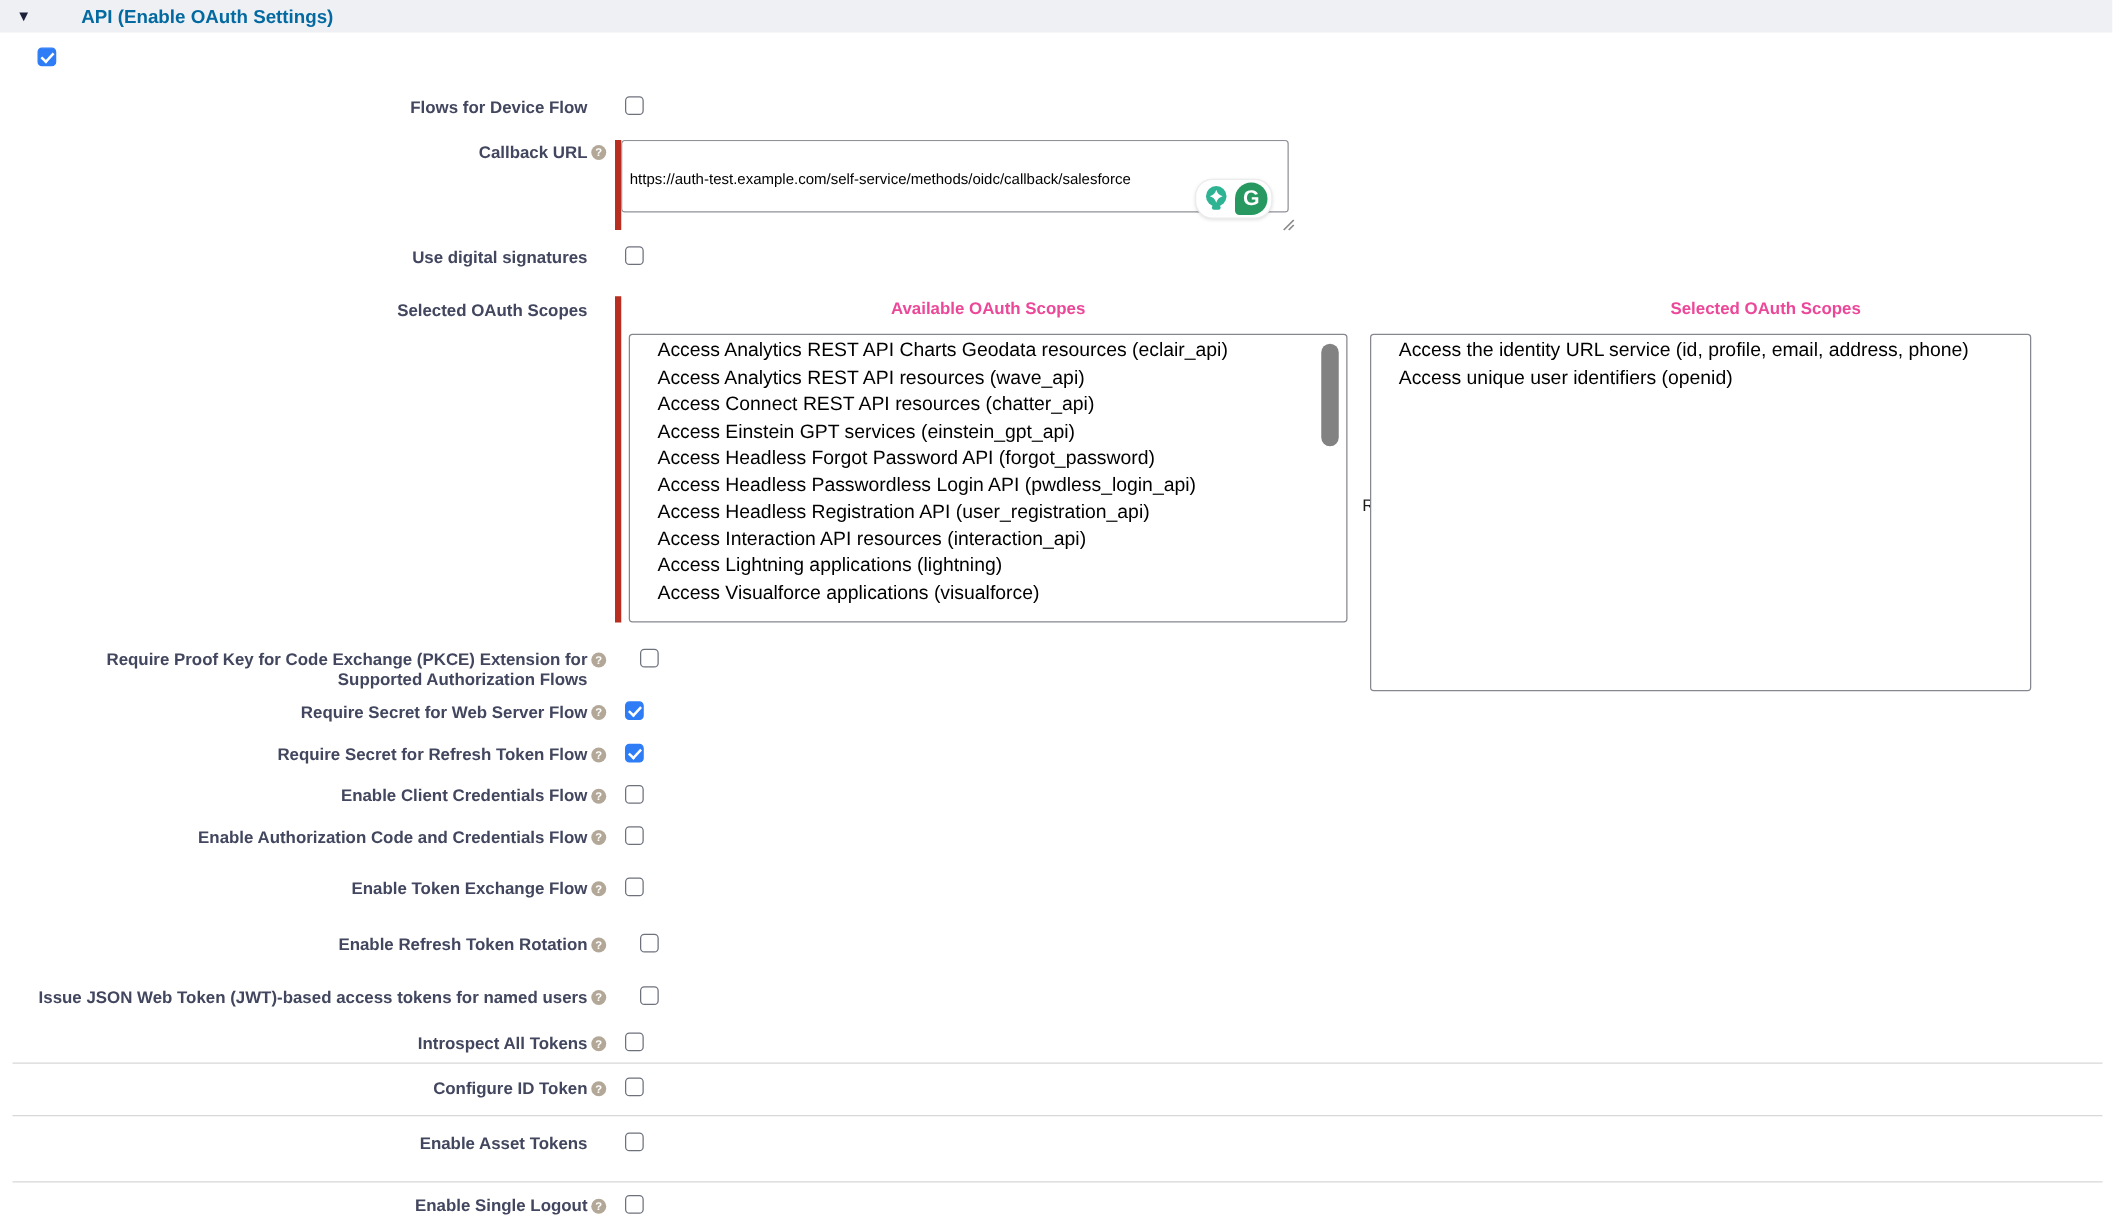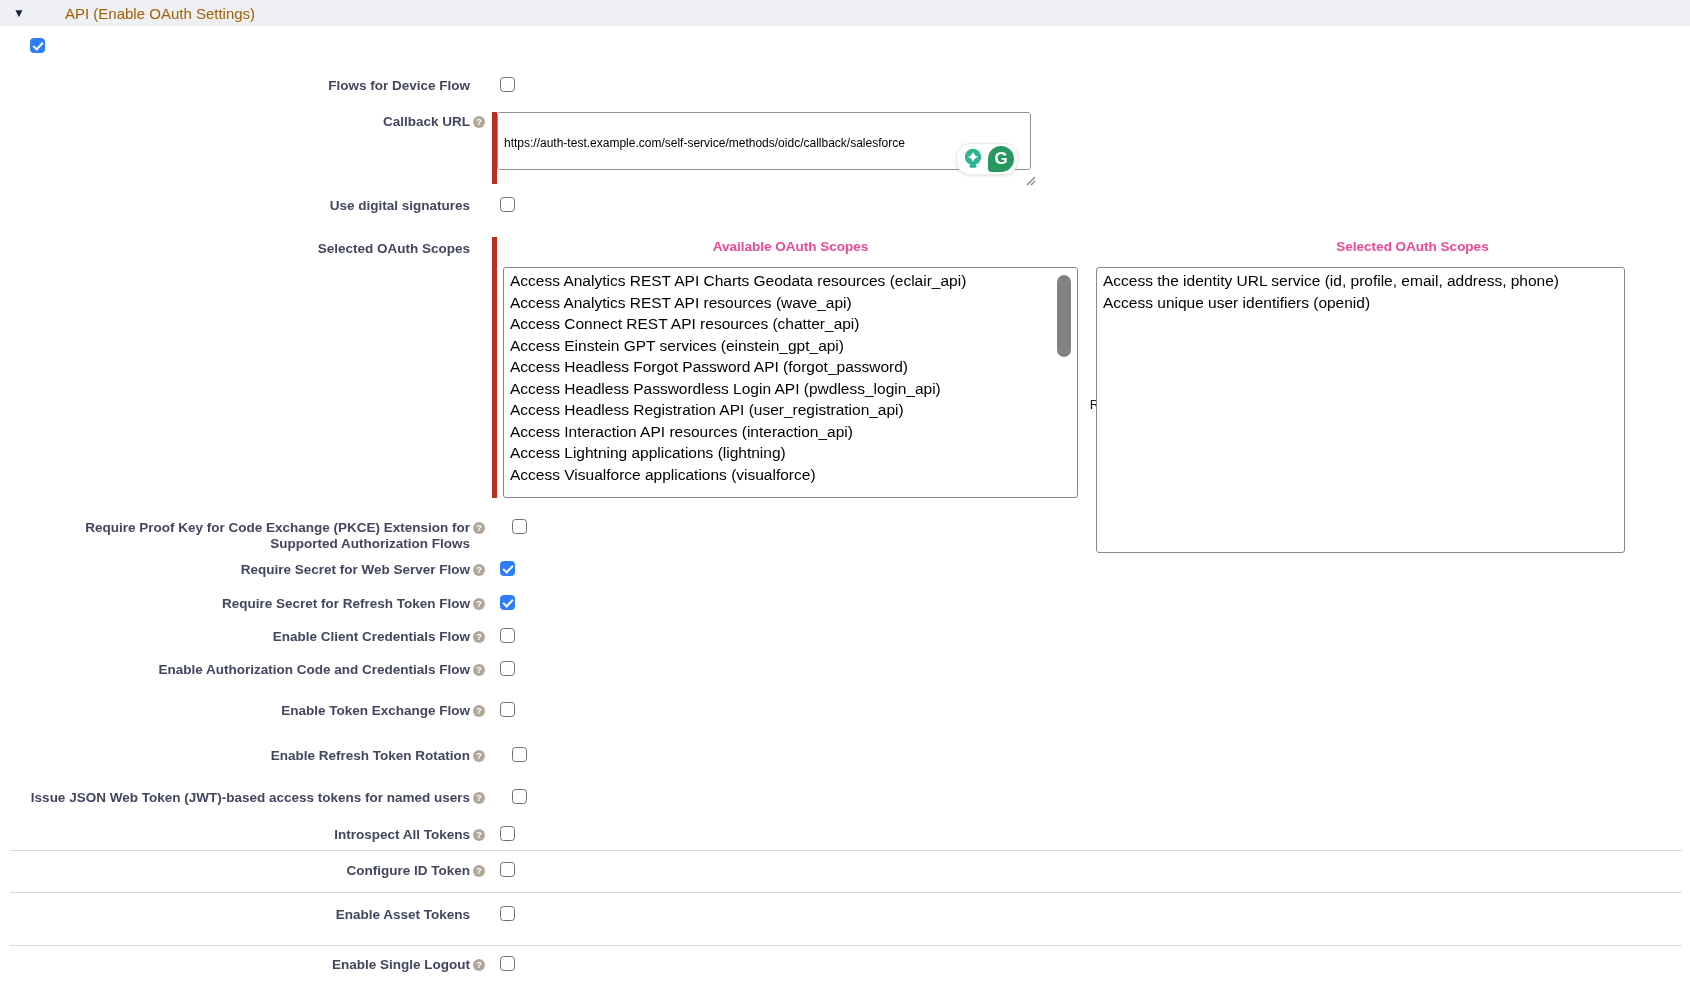--- a/index.html
+++ b/index.html
@@ -14,21 +14,21 @@
   
   .section-header {
     height:26px; background:#eef0f4;
     display:flex; align-items:center;
   }
   .collapse-toggle {
     margin-left:13px; width:30px;
     font-size:12px; color:#1c2038; cursor:pointer; line-height:1;
   }
   .section-title {
-    margin-left:22px; font-weight:normal; font-size:15px; color:#a16207;
+    margin-left:22px; font-weight:bold; font-size:15px; color:#0369a1;
   }
 
   
   .row { display:flex; align-items:flex-start; }
   .label-cell {
     width:470px; text-align:right; position:relative;
     font-weight:bold; font-size:13.5px; line-height:16px; color:#42465e;
     padding-top:2px;
   }
   .control-cell { margin-left:30px; display:flex; align-items:flex-start; }
@@ -91,21 +91,21 @@
   .list-title {
     position:absolute; top:5px; text-align:center;
     font-weight:bold; font-size:13.5px; color:#ec4899;
   }
   .avail-title { left:503px; width:575px; }
   .sel-title   { left:1148px; width:529px; }
   .listbox {
     position:absolute; top:33px; background:#fff;
     border:1px solid #86888f; border-radius:3px;
     font-size:15.5px; color:#000; line-height:21.5px;
-    padding:2px 0 0 6px; overflow:hidden;
+    padding:2px 0 0 22px; overflow:hidden;
   }
   .avail-box { left:503px; width:575px; height:231px; }
   .sel-box   { left:1096px; width:529px; height:286px; }
   .opt { white-space:nowrap; cursor:default; }
   .scroll-thumb {
     position:absolute; left:1057px; top:41px;
     width:14px; height:82px; border-radius:7px; background:#828282;
     cursor:pointer;
   }
   .mid-col {

